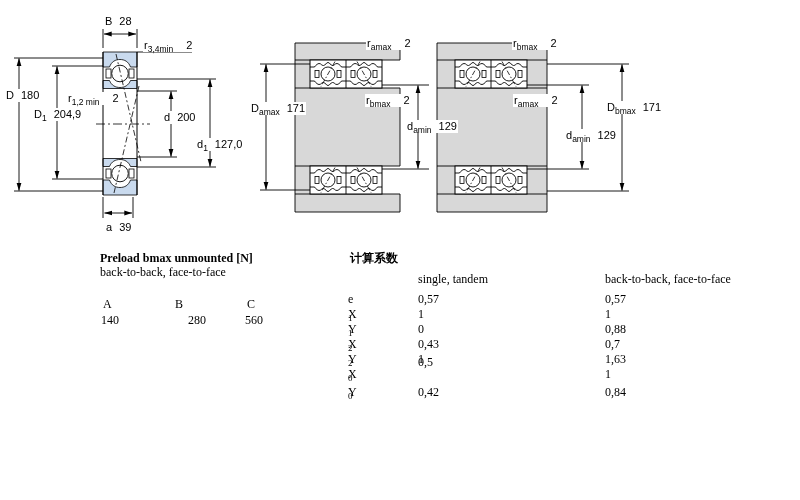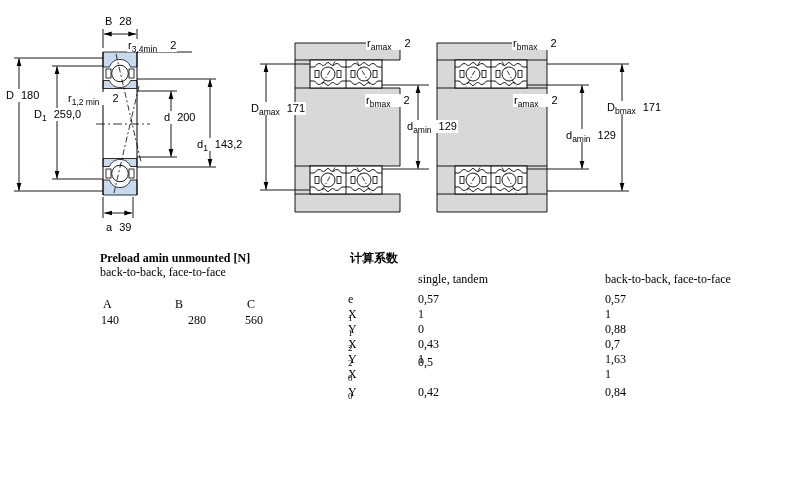--- a/index.html
+++ b/index.html
@@ -139,40 +139,40 @@
     <line x1="171" y1="91.5" x2="171" y2="156.5" marker-start="url(#arr)" marker-end="url(#arr)"></line>
     <line x1="210" y1="79.5" x2="210" y2="166.5" marker-start="url(#arr)" marker-end="url(#arr)"></line>
     <line x1="266" y1="64.5" x2="266" y2="189.5" marker-start="url(#arr)" marker-end="url(#arr)"></line>
     <line x1="418" y1="85.5" x2="418" y2="168.5" marker-start="url(#arr)" marker-end="url(#arr)"></line>
     <line x1="582" y1="85.5" x2="582" y2="168.5" marker-start="url(#arr)" marker-end="url(#arr)"></line>
     <line x1="622" y1="64.5" x2="622" y2="190.5" marker-start="url(#arr)" marker-end="url(#arr)"></line>
   </g>
 </svg>
 
 <span class="dim" style="left:104px;top:15px"><span>B</span><span class="sub"></span><span class="val">28</span></span>
-<span class="dim" style="left:127px;top:39px"><span>r</span><span class="sub">3,4min</span><span class="val2">2</span></span>
+<span class="dim" style="left:143px;top:39px"><span>r</span><span class="sub">3,4min</span><span class="val2">2</span></span>
 <span class="dim" style="left:5px;top:89px"><span>D</span><span class="sub"></span><span class="val">180</span></span>
-<span class="dim" style="left:33px;top:108px"><span>D</span><span class="sub">1</span><span class="val">259,0</span></span>
+<span class="dim" style="left:33px;top:108px"><span>D</span><span class="sub">1</span><span class="val">204,9</span></span>
 <span class="dim" style="left:67px;top:92px"><span>r</span><span class="sub">1,2 min</span><span class="val2">2</span></span>
 <span class="dim" style="left:163px;top:111px"><span>d</span><span class="sub"></span><span class="val">200</span></span>
-<span class="dim" style="left:196px;top:138px"><span>d</span><span class="sub">1</span><span class="val">143,2</span></span>
+<span class="dim" style="left:196px;top:138px"><span>d</span><span class="sub">1</span><span class="val">127,0</span></span>
 <span class="dim" style="left:105px;top:221px"><span>a</span><span class="sub"></span><span class="val">39</span></span>
 
 <span class="dim" style="left:366px;top:37px"><span>r</span><span class="sub">amax</span><span class="val2">2</span></span>
 <span class="dim" style="left:365px;top:94px"><span>r</span><span class="sub">bmax</span><span class="val2">2</span></span>
 <span class="dim" style="left:250px;top:102px"><span>D</span><span class="sub">amax</span><span class="val">171</span></span>
 <span class="dim" style="left:406px;top:120px"><span>d</span><span class="sub">amin</span><span class="val">129</span></span>
 
 <span class="dim" style="left:512px;top:37px"><span>r</span><span class="sub">bmax</span><span class="val2">2</span></span>
 <span class="dim" style="left:513px;top:94px"><span>r</span><span class="sub">amax</span><span class="val2">2</span></span>
 <span class="dim" style="left:606px;top:101px"><span>D</span><span class="sub">bmax</span><span class="val">171</span></span>
 <span class="dim" style="left:565px;top:129px"><span>d</span><span class="sub">amin</span><span class="val">129</span></span>
 
 <div class="tbl" style="left:100px;top:250px;width:230px;height:90px">
-  <span class="b" style="left:0;top:1px">Preload amin unmounted [N]</span>
+  <span class="b" style="left:0;top:1px">Preload bmax unmounted [N]</span>
   <span style="left:0;top:15px">back-to-back, face-to-face</span>
   <span style="left:3px;top:47px">A</span>
   <span style="left:75px;top:47px">B</span>
   <span style="left:147px;top:47px">C</span>
   <span style="left:1px;top:63px">140</span>
   <span style="left:88px;top:63px">280</span>
   <span style="left:145px;top:63px">560</span>
 </div>
 
 <div class="tbl" style="left:348px;top:251px;width:420px;height:170px">

